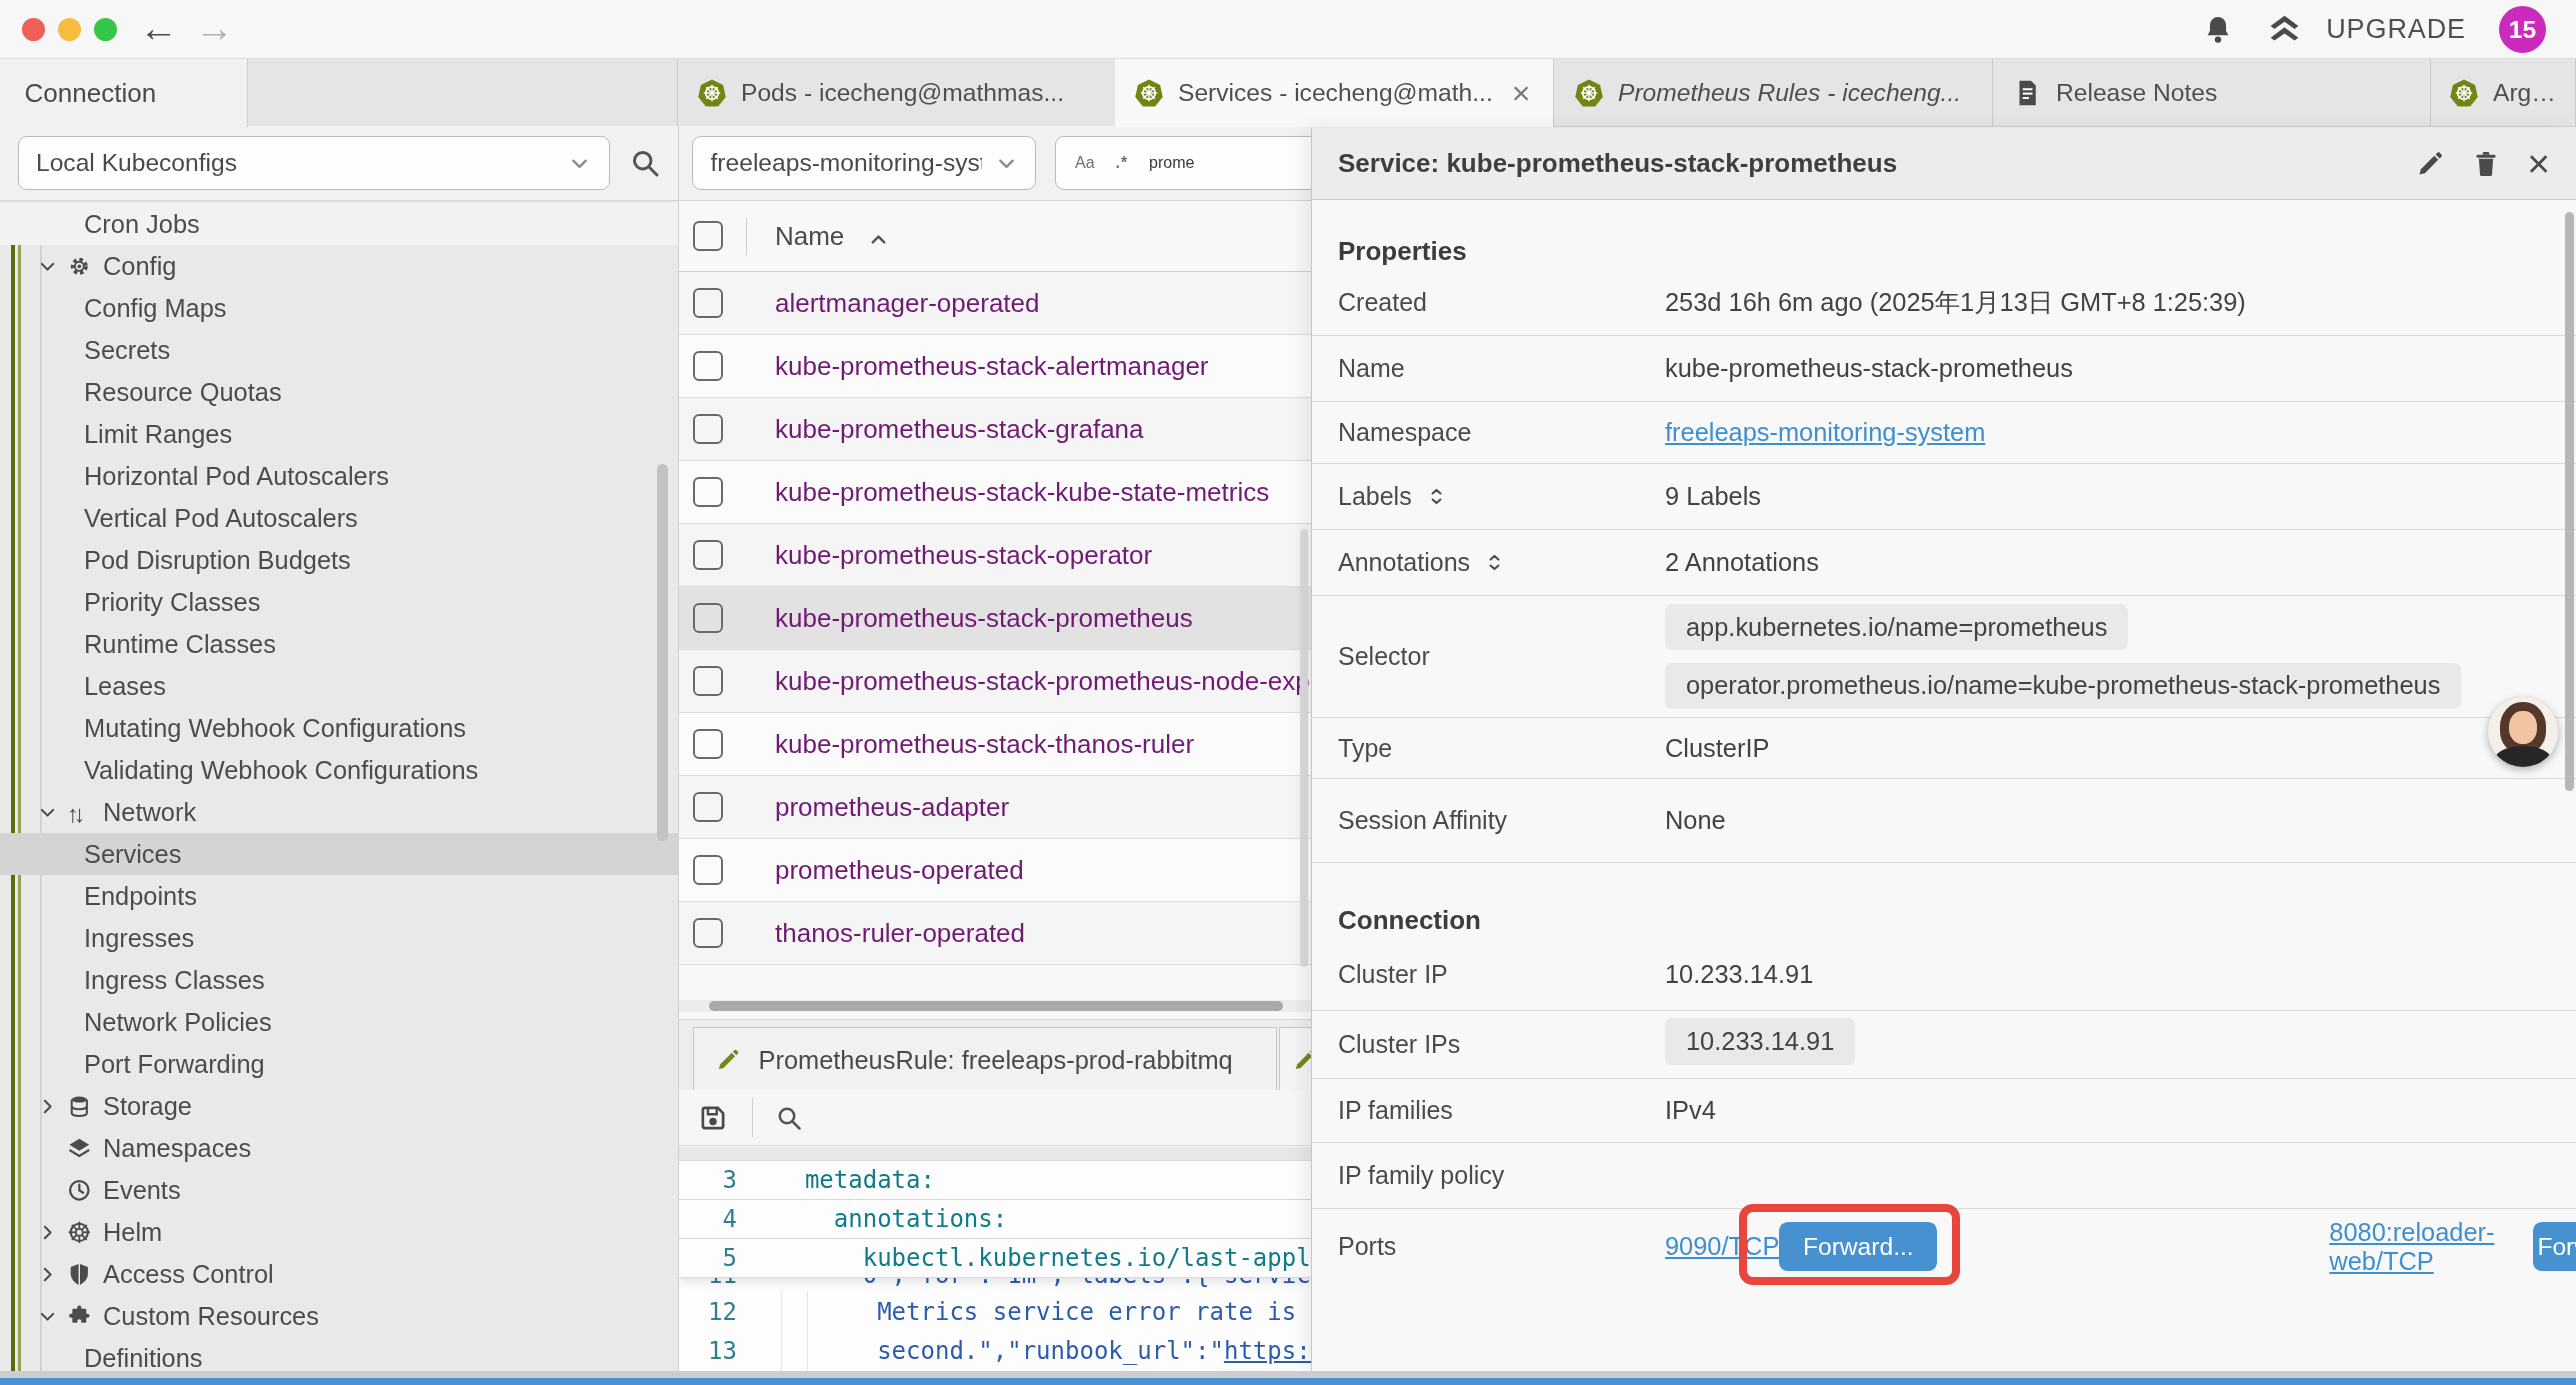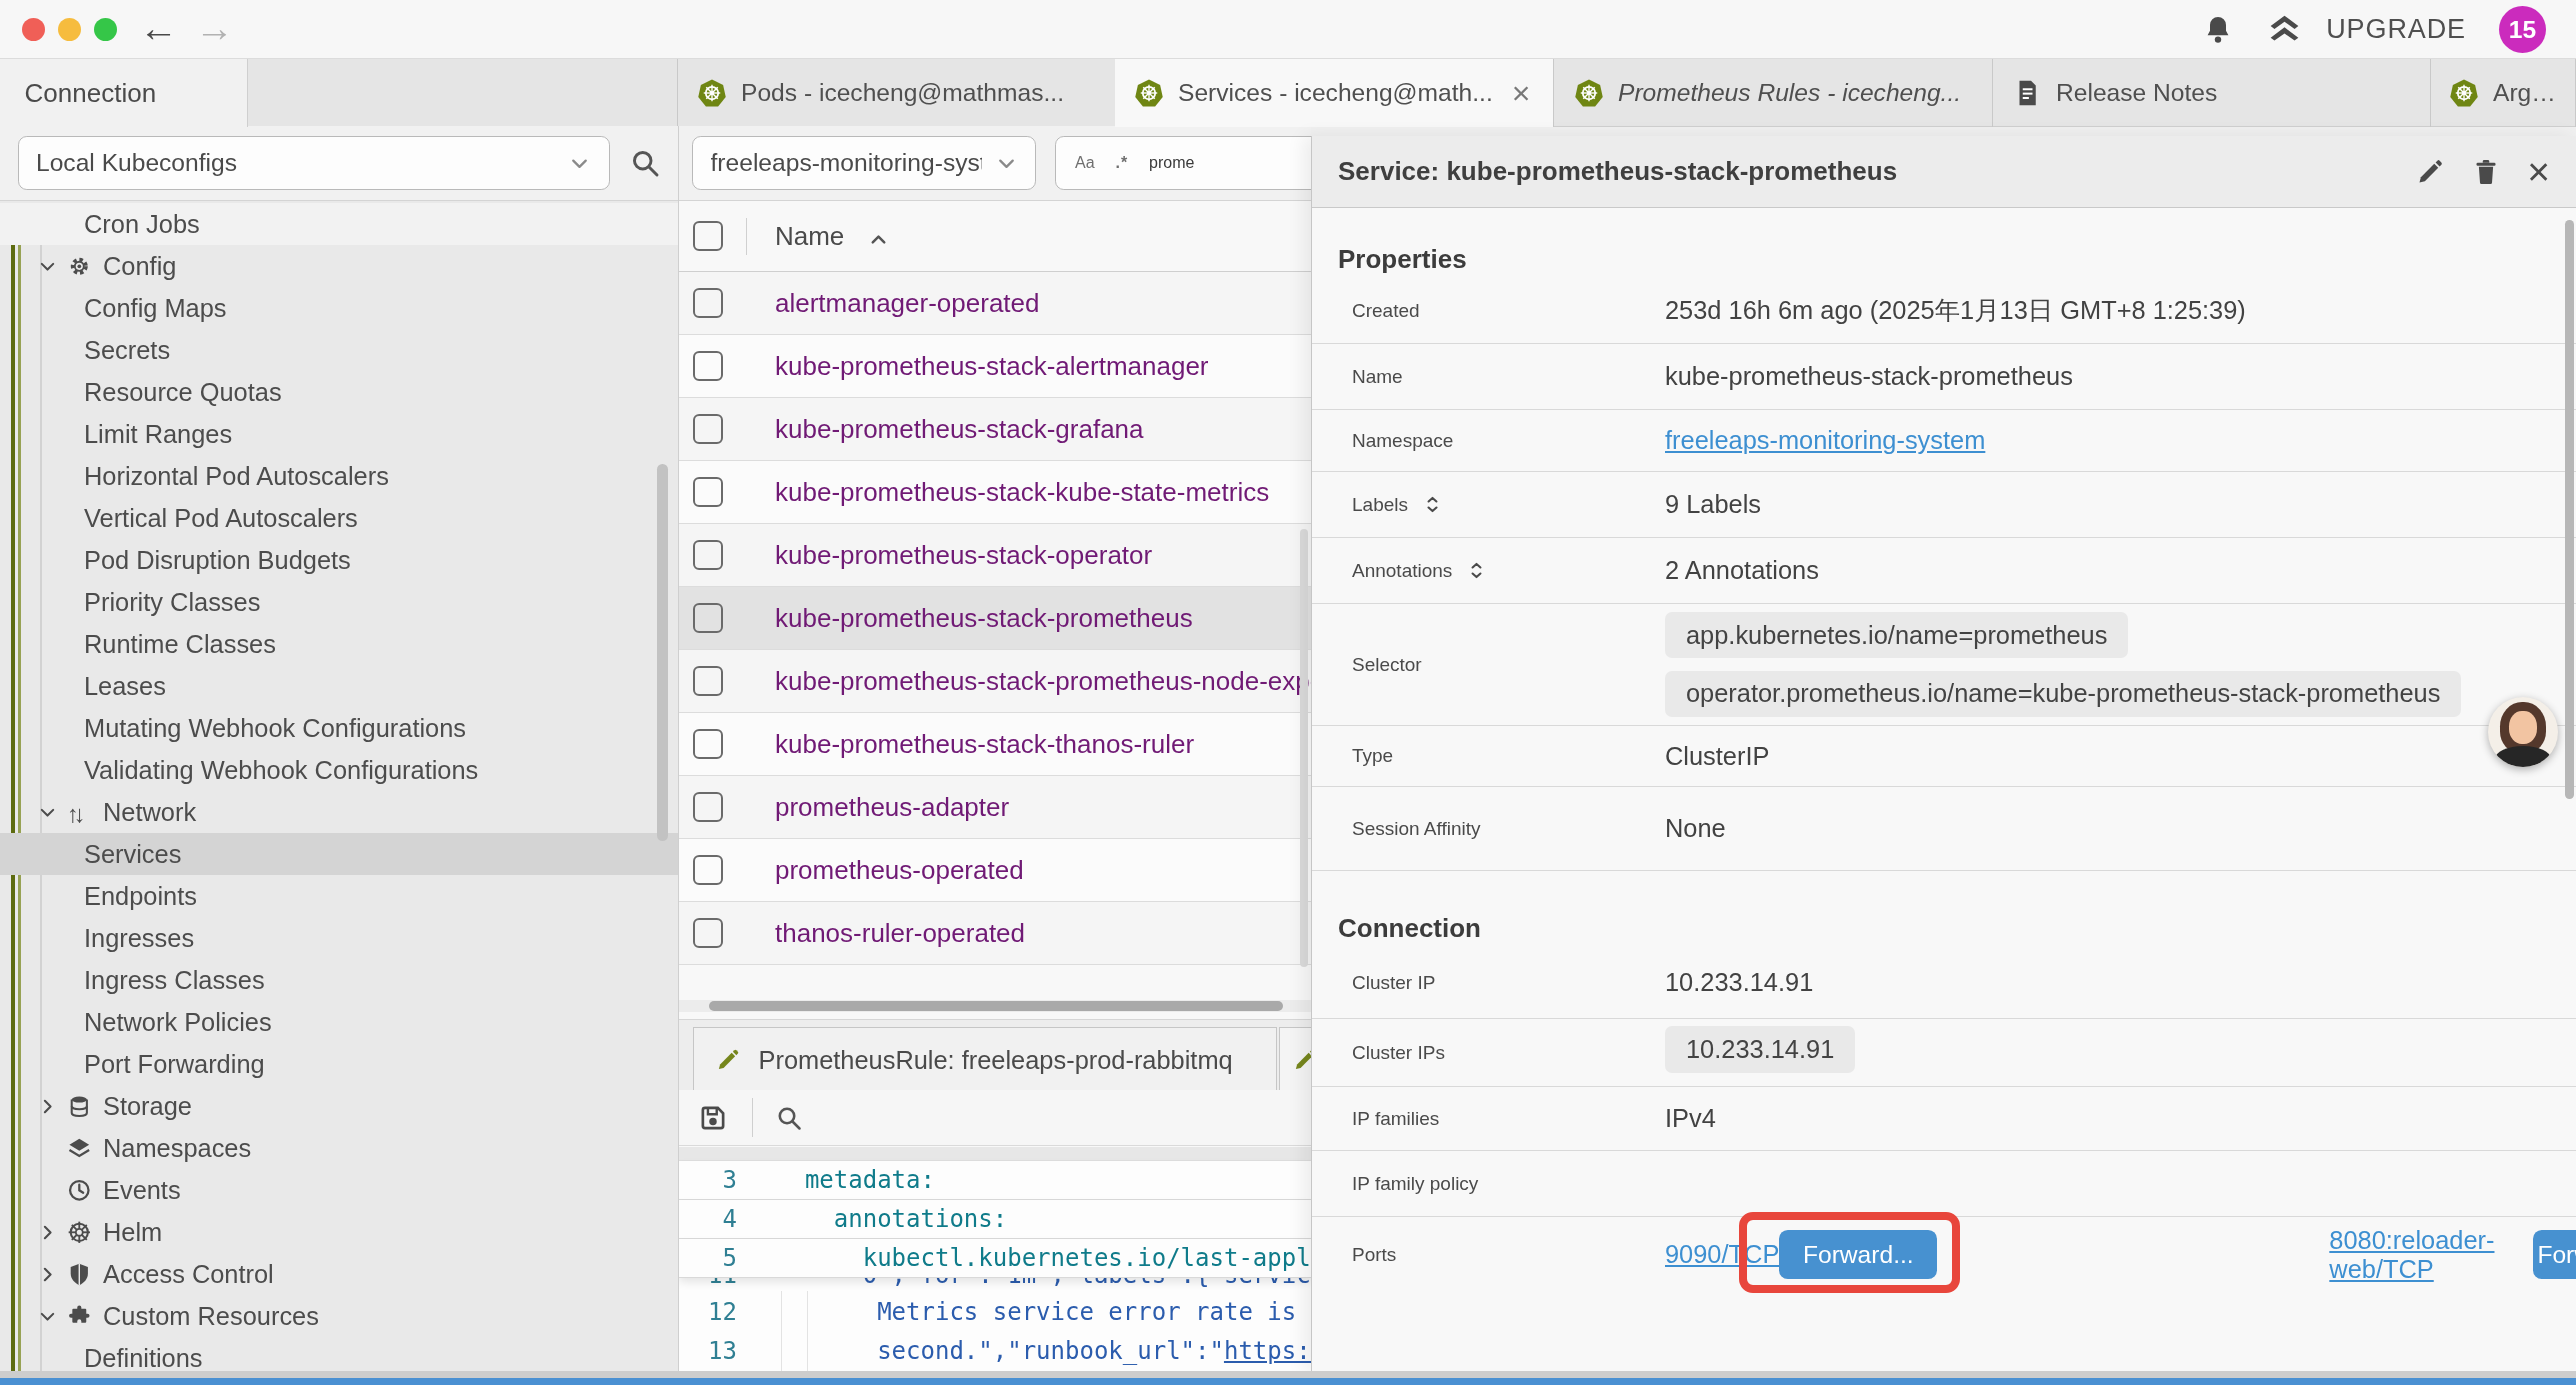--- a/index.html
+++ b/index.html
@@ -92,30 +92,30 @@
   .cline .ct { margin-left:39px; }
   .sticky { background:#fdfdfd; border-bottom:0.9px solid #d9d9d9; box-shadow:0 5.3px 8.8px rgba(0,0,0,.10); position:relative; z-index:3; }
   .sliver { height:14px; overflow:hidden; position:relative; }
   .sliver .inner { margin-top:-23px; }
   .tok-key { color:#0f7b8a; }
   .tok-str { color:#2b5cad; }
   .tok-link { color:#2b5cad; text-decoration:underline; }
   .ind-guide { position:absolute; width:0.9px; top:130px; bottom:0; background:#e3e3e3; }
 
   
-  .drawer { position:absolute; left:1311px; top:128px; width:1265px; bottom:14px; background:#f8f8f8; border-left:0.9px solid #c6c6c6; box-shadow:-7px 0 17.5px rgba(0,0,0,.07); z-index:20; overflow:hidden;margin-top:8px; }
+  .drawer { position:absolute; left:1311px; top:128px; width:1265px; bottom:14px; background:#f8f8f8; border-left:0.9px solid #c6c6c6; box-shadow:-7px 0 17.5px rgba(0,0,0,.07); z-index:20; overflow:hidden; }
   .drawer-head { height:72px; background:#ececec; border-bottom:0.9px solid #c9c9c9; display:flex; align-items:center; padding:0 26px; gap:26px; }
   .drawer-head .ttl { flex:1; font-weight:bold; font-size:26px; color:#3f3f3f; white-space:nowrap; overflow:hidden; }
   .dh-icon { flex:none; display:flex; align-items:center; }
   .dh-close { font-size:39px; color:#4a4a4a; line-height:35px; }
   .drawer-body { position:absolute; left:0; right:0; top:72px; bottom:0; }
   .sect-head { font-weight:bold; font-size:26px; color:#3c3c3c; padding-left:26px; display:flex; align-items:center; }
   .drow { display:flex; border-bottom:0.9px solid #d9d9d9; align-items:center; }
   .drow.noborder { border-bottom:none; }
-  .drow .dl { width:353px; flex:none; padding-left:40px; font-size:19px; color:#4a4a4a; display:flex; align-items:center; gap:14px; }
+  .drow .dl { width:353px; flex:none; padding-left:26px; font-size:25px; color:#4a4a4a; display:flex; align-items:center; gap:14px; }
   .drow .dv { flex:1; font-size:25.4px; color:#424242; min-width:0; }
   .dv a, .plink { color:#3d8fd1; text-decoration:underline; }
   .chip { display:inline-block; background:#e9e9e9; border-radius:7px; padding:8.8px 21px; font-size:25.4px; color:#434343; margin:6.1px 0; max-width:859px; overflow:hidden; white-space:nowrap; }
   .chips-col { display:flex; flex-direction:column; align-items:flex-start; }
   .ports-row { position:relative; display:block; padding:0; }
   .ports-inner { display:flex; flex-direction:row; }
   .psub { height:75px; display:flex; align-items:center; }
   .psub .dl { align-self:center; }
   .fwd-btn { margin-left:auto; margin-right:39px; width:158px; height:49px; background:#4791d0; border:none; border-radius:8.8px; color:#fff; font-size:24.6px; font-family:"Liberation Sans",sans-serif; display:flex; align-items:center; justify-content:center; }
   .red-rect { position:absolute; right:16px; top:-5.3px; width:221px; height:81px; border:8px solid #e8463c; border-radius:14px; z-index:6; pointer-events:none; }

